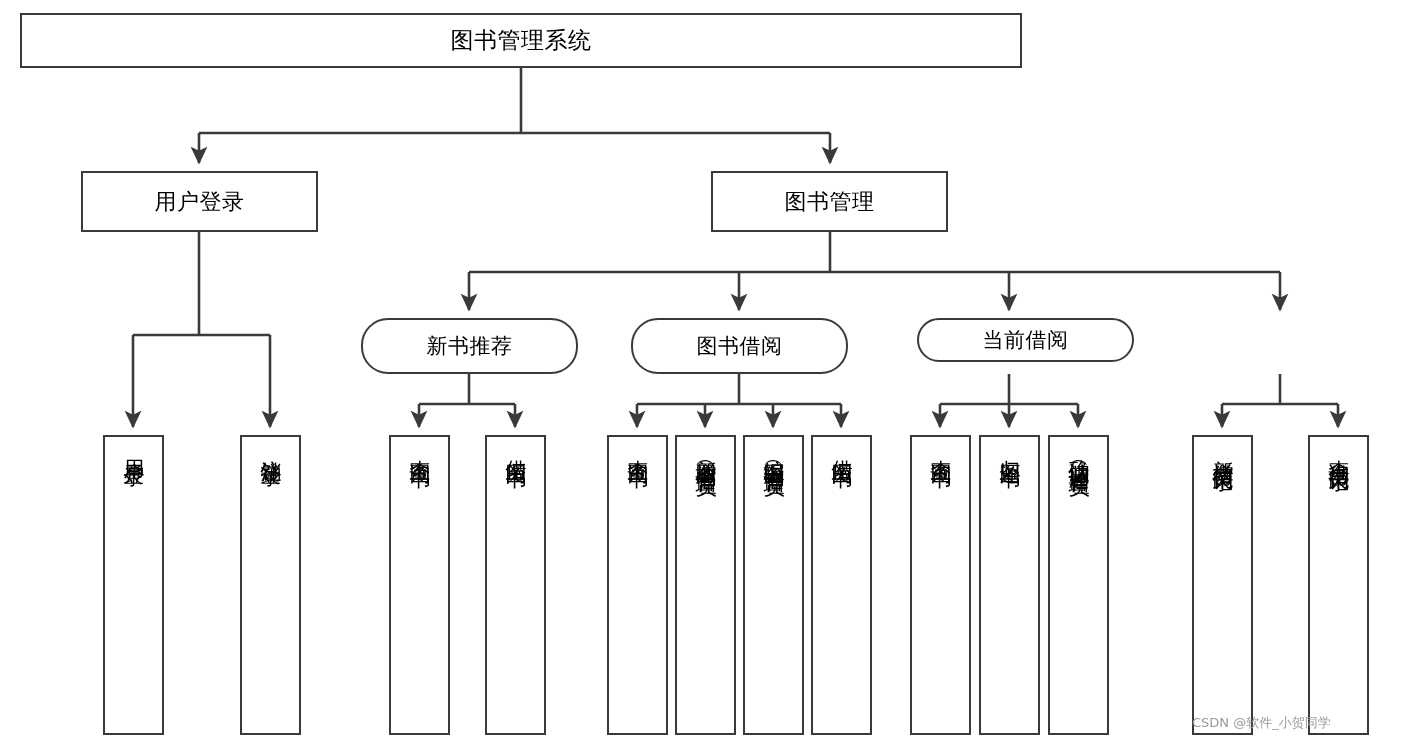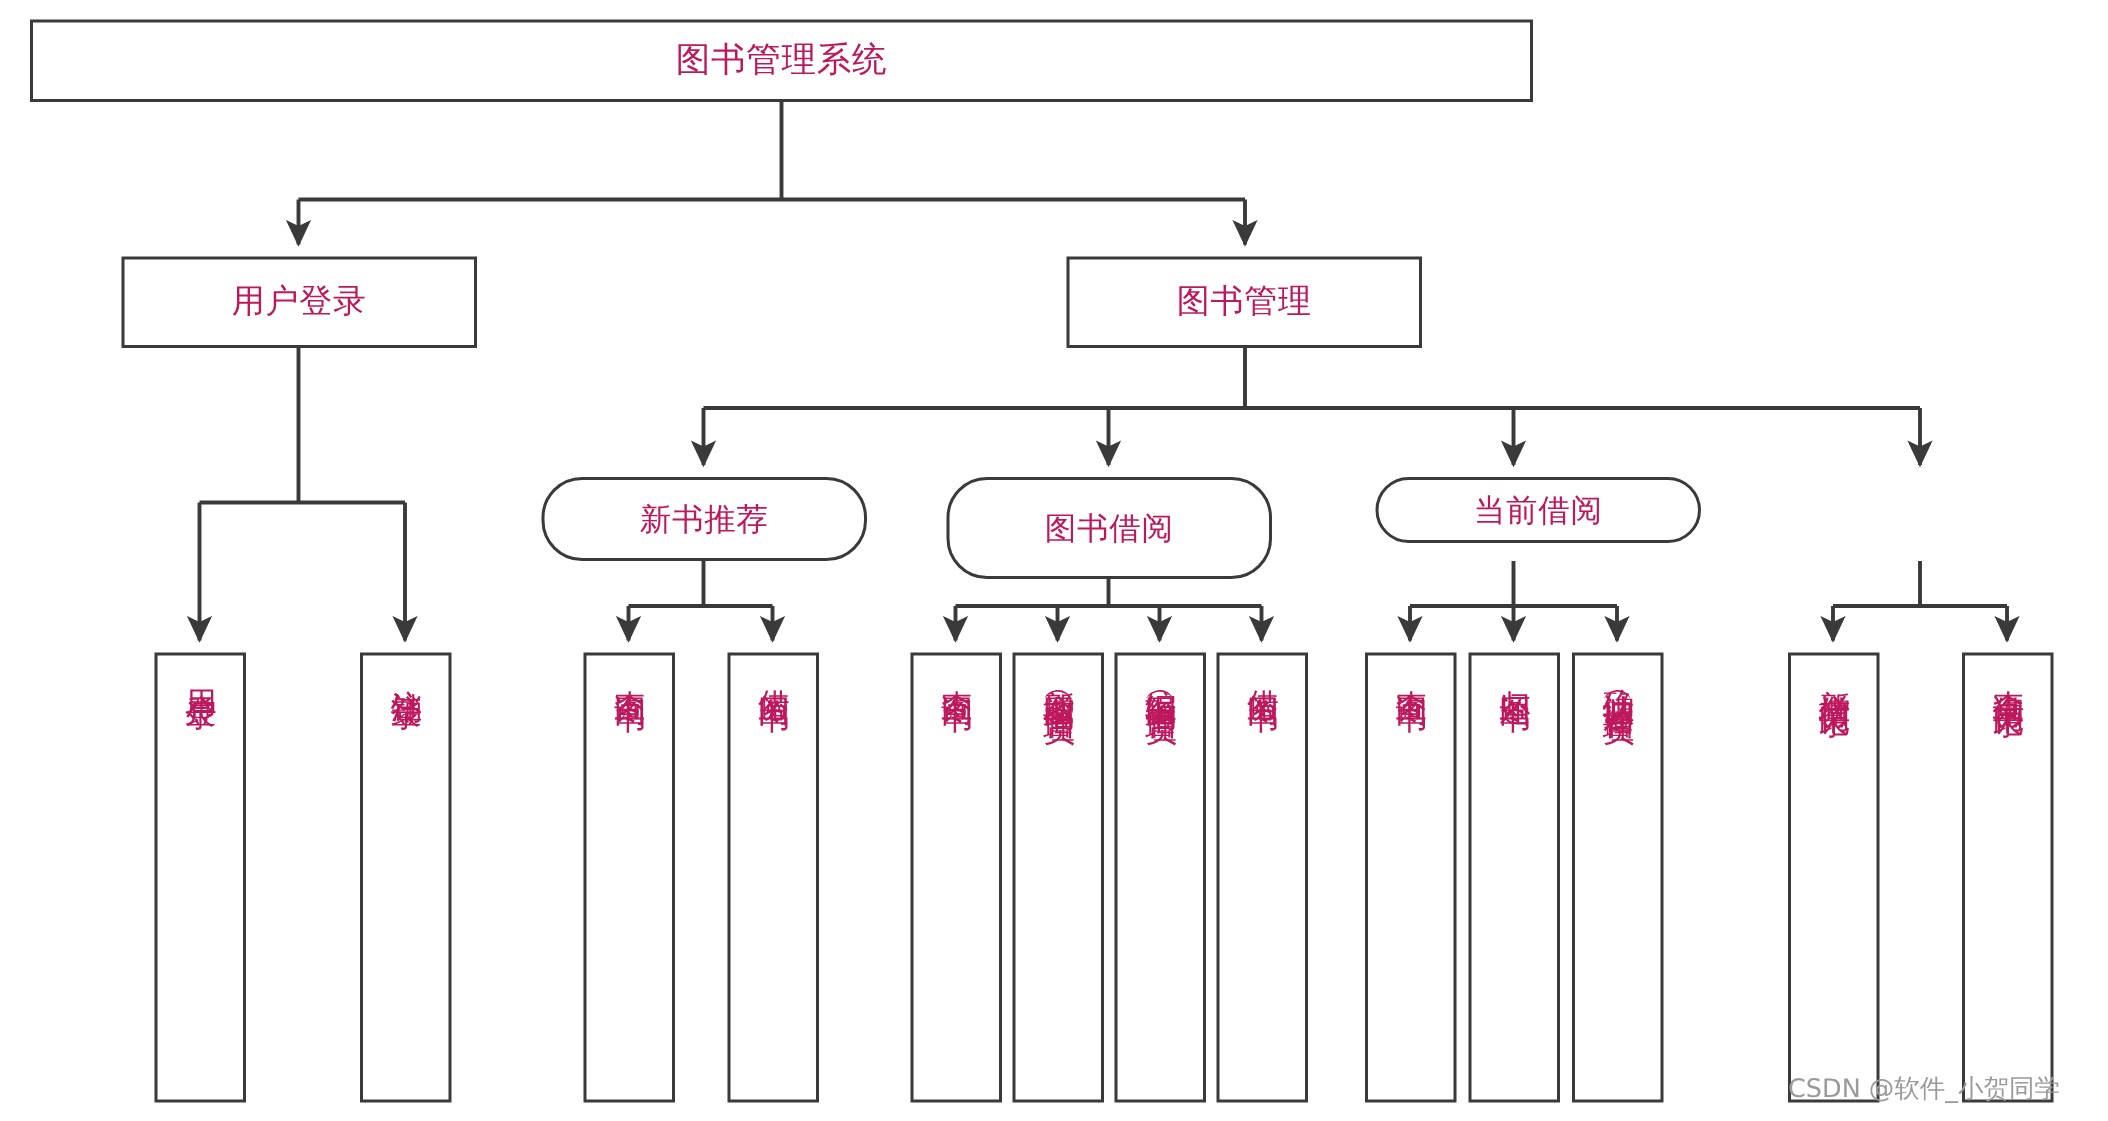--- a/index.html
+++ b/index.html
@@ -27,21 +27,21 @@
     pointer-events: none;
   }
   .node {
     position: absolute;
     box-sizing: border-box;
     background: #ffffff;
     border: 2.5px solid #3a3a3a;
     display: flex;
     align-items: center;
     justify-content: center;
-    color: #be185d;
+    color: #000000;
     z-index: 2;
   }
   .node .label {
     display: block;
     line-height: 1.18;
     letter-spacing: 0.5px;
     white-space: nowrap;
   }
   
   .node.root {
@@ -65,21 +65,21 @@
     writing-mode: vertical-rl;
     text-orientation: upright;
     white-space: nowrap;
     letter-spacing: 2.5px;
     line-height: 1;
   }
   .watermark {
     position: absolute;
     left: 1192px;
     top: 714px;
-    font-size: 17px;
+    font-size: 13px;
     color: #9a9a9a;
     white-space: nowrap;
     z-index: 5;
     font-family: "DejaVu Sans", "Liberation Sans", sans-serif;
   }
 </style>
 </head>
 <body>
 
 <div id="diagram-root">
@@ -143,21 +143,21 @@
   </div>
 
   <div class="node level1" style="left:711px; top:171px; width:237px; height:61px;">
     <span class="label">图书管理</span>
   </div>
 
   <div class="node level2" style="left:361px; top:318px; width:217px; height:56px;">
     <span class="label">新书推荐</span>
   </div>
 
-  <div class="node level2" style="left:631px; top:318px; width:217px; height:68px;">
+  <div class="node level2" style="left:631px; top:318px; width:217px; height:56px;">
     <span class="label">图书借阅</span>
   </div>
 
   <div class="node level2" style="left:901px; top:318px; width:217px; height:44px;margin-left:16px;">
     <span class="label">当前借阅</span>
   </div>
 
 
   <div class="node leaf" style="left:103px; top:435px; width:61px; height:300px;">
     <span class="label">用户登录</span>

